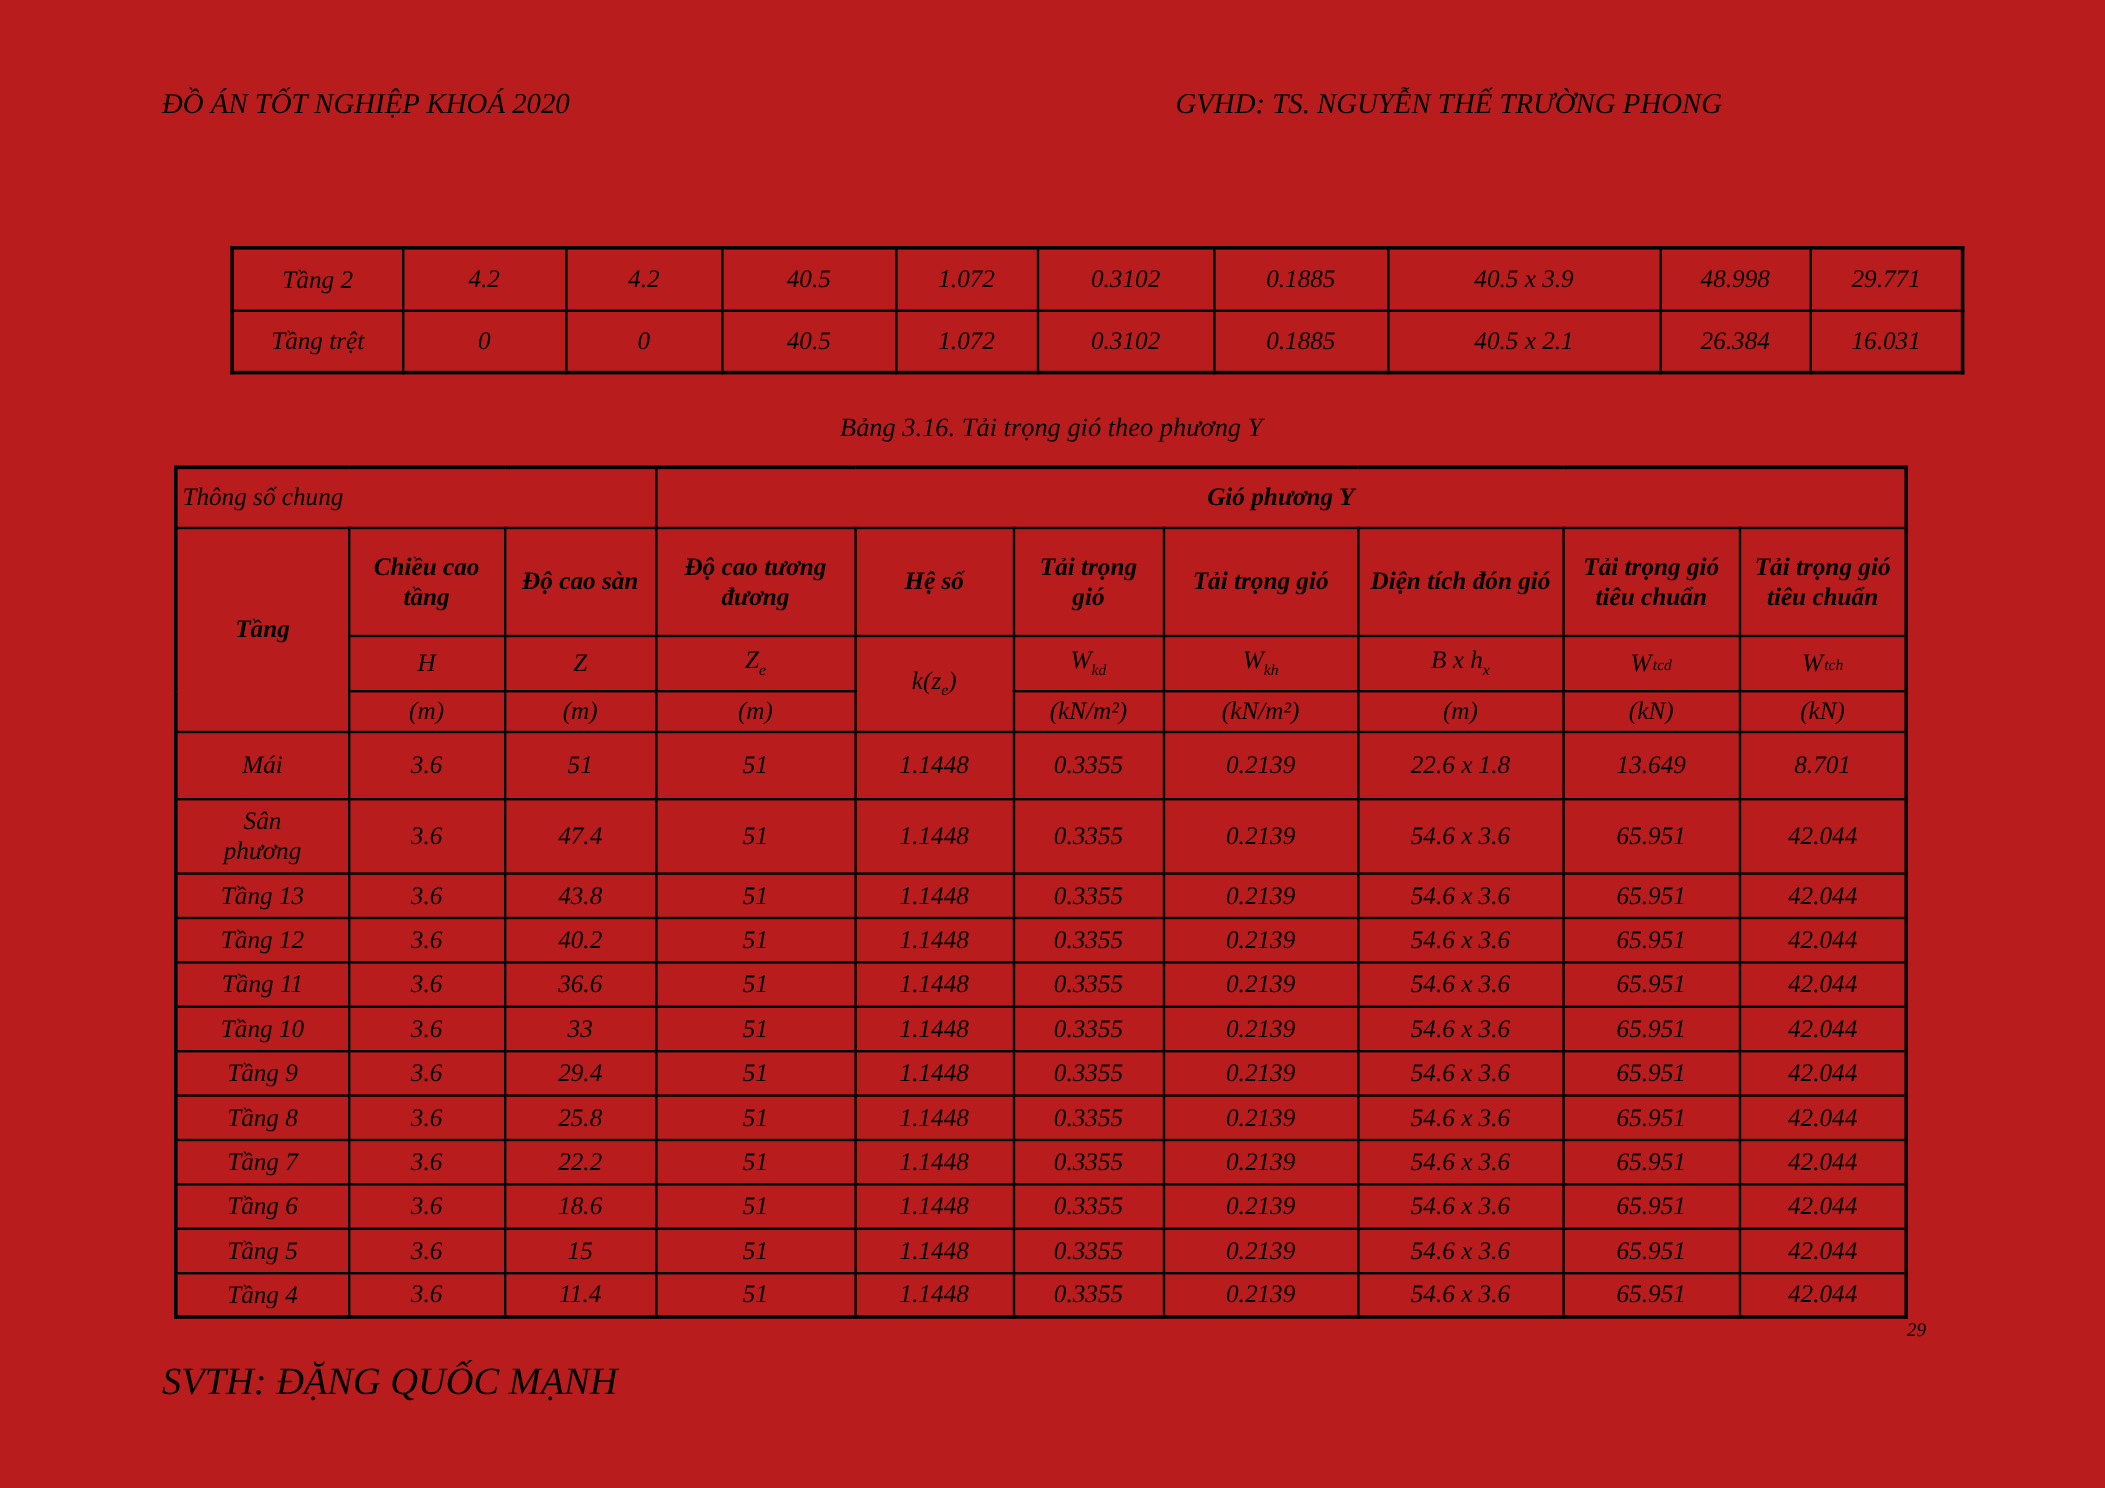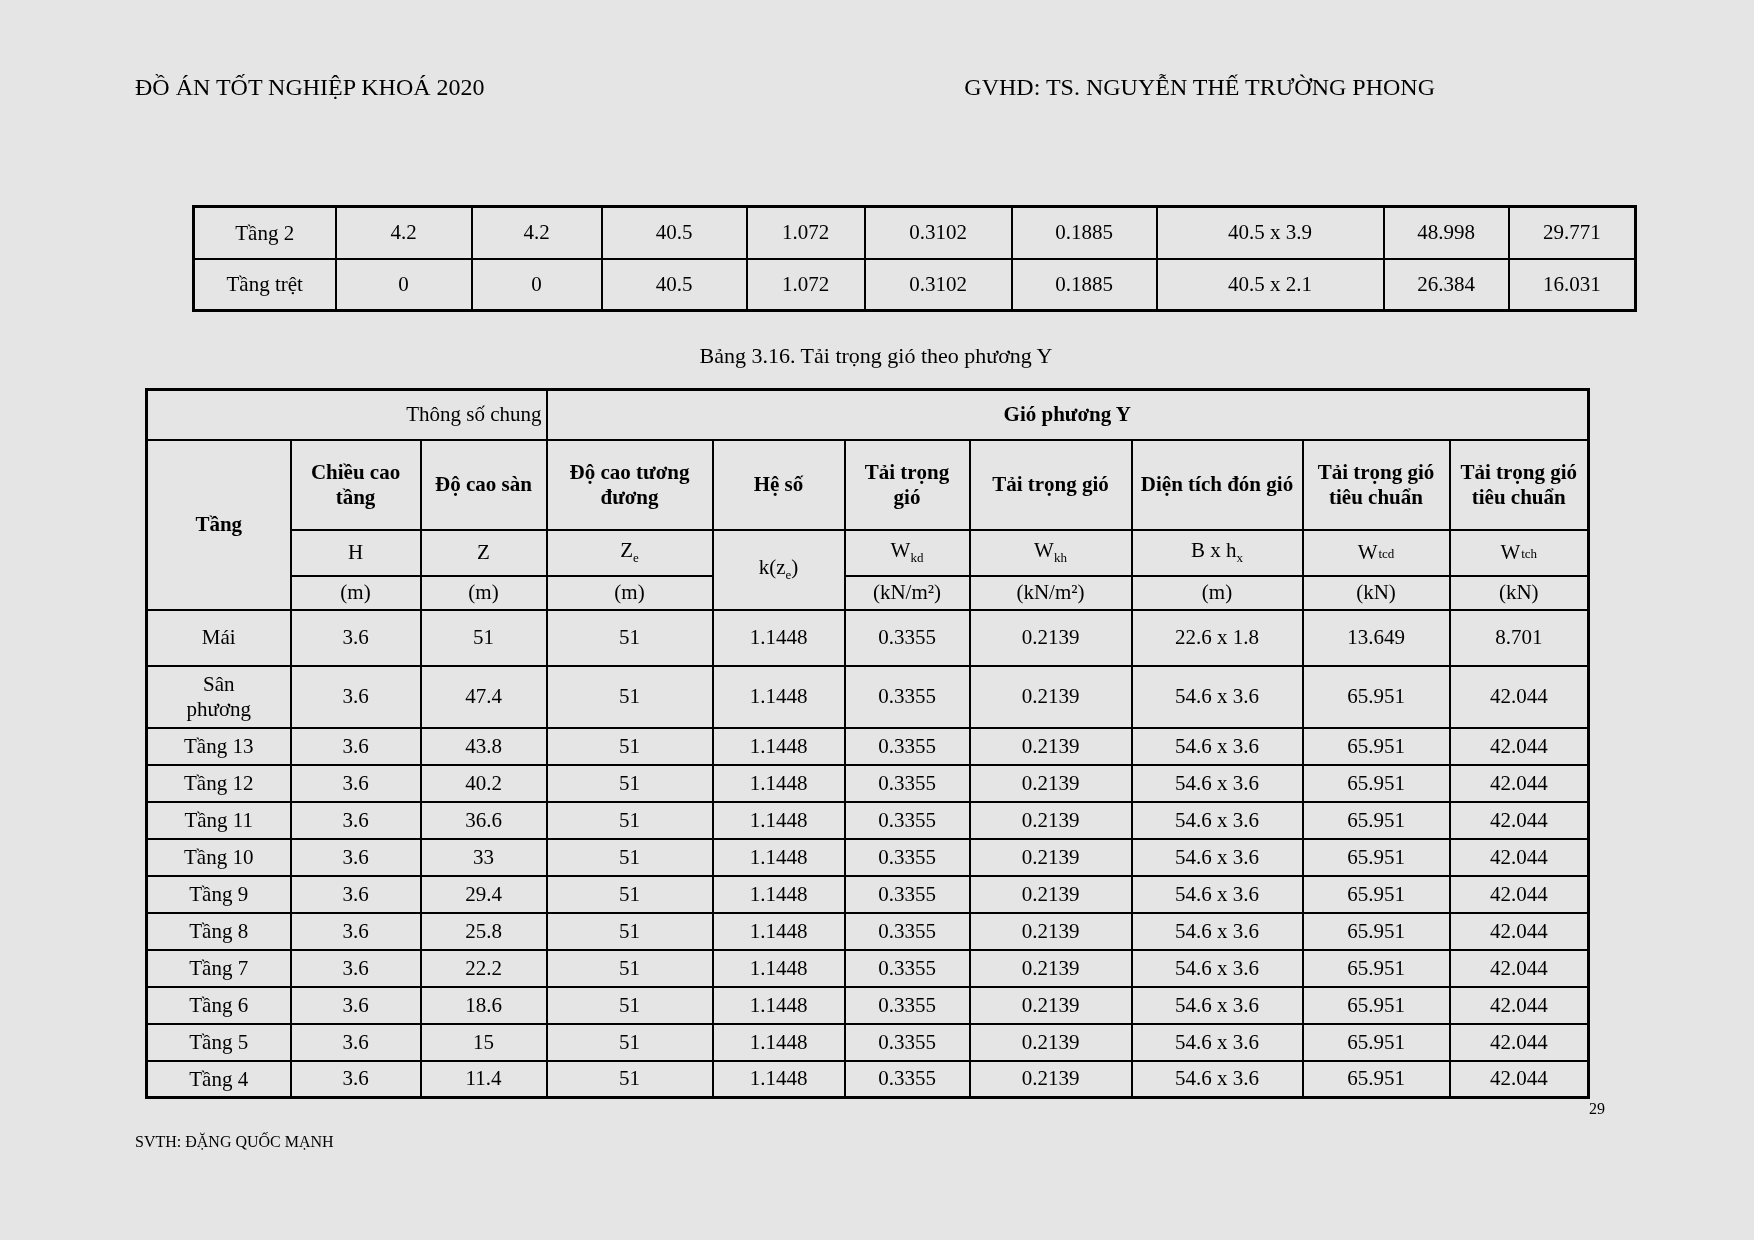--- a/index.html
+++ b/index.html
@@ -1,49 +1,50 @@
 <!DOCTYPE html>
 <html><head>
 <meta charset="utf-8">
 <style>
   html,body{margin:0;padding:0;background:#ffffff;}
   .page{
     position:relative;
     width:1754px;height:1240px;
-    background:#e5e5e5;
+    background:#b91c1c;
     font-family:"Liberation Serif","DejaVu Serif",serif;
     color:#000;
     overflow:hidden;
+    font-style:italic;
   }
   .hdr-left{position:absolute;left:135px;top:74px;font-size:24px;white-space:nowrap;}
   .hdr-right{position:absolute;right:319px;top:74px;font-size:24px;white-space:nowrap;}
   table{border-collapse:collapse;table-layout:fixed;}
   td{border:2px solid #000;text-align:center;vertical-align:middle;padding:0 4px;font-size:21px;overflow:hidden;}
   .toptable{position:absolute;left:145px;top:205px;width:1442px;border:3px solid #000;margin-left:47px;}
   .toptable tr{height:52px;}
   .caption{position:absolute;left:155px;top:343px;width:1442px;text-align:center;font-size:22px;}
   .maintable{position:absolute;left:145px;top:388px;width:1442px;border:3px solid #000;}
   .row-a{height:50px;}
   .row-b{height:90px;}
   .row-c{height:46px;}
   .row-d{height:34px;}
   .maintable tbody tr{height:37px;}
   .maintable tbody tr.r-mai{height:56px;}
   .maintable tbody tr.r-san{height:62px;}
   .bold{font-weight:bold;}
-  .grp-left{text-align:right;}
+  .grp-left{text-align:left;}
   .hdr-cell{font-weight:bold;line-height:1.18;padding:2px 6px;}
   .row-label{white-space:pre-line;line-height:1.15;}
   sub{font-size:0.62em;}
   .stack{
     display:inline-flex;flex-direction:row;align-items:flex-start;
     font-size:13px;line-height:1.05;vertical-align:1px;margin-left:1px;
   }
   .pagenum{position:absolute;right:149px;top:1100px;font-size:16px;}
-  .ftr{position:absolute;left:135px;top:1133px;font-size:16px;white-space:nowrap;}
+  .ftr{position:absolute;left:135px;top:1133px;font-size:32px;white-space:nowrap;}
 </style>
 </head>
 <body>
 
 <div class="page">
 
   <div class="hdr-left">ĐỒ ÁN TỐT NGHIỆP KHOÁ 2020</div>
   <div class="hdr-right">GVHD: TS. NGUYỄN THẾ TRƯỜNG PHONG</div>
 
   <table class="toptable">

